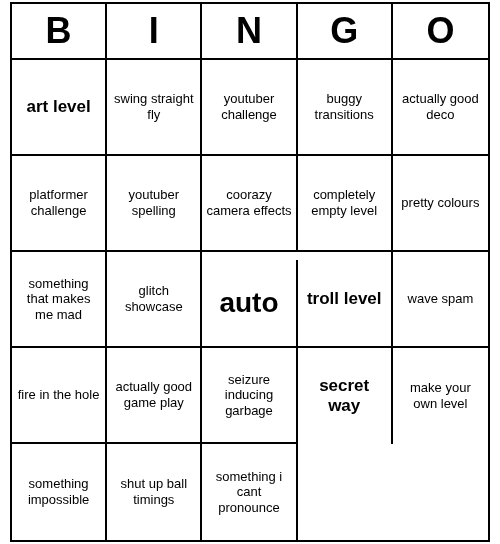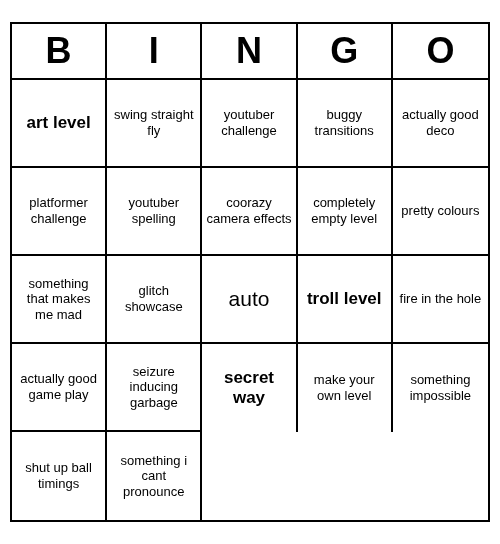--- a/index.html
+++ b/index.html
@@ -52,22 +52,23 @@
       border-right: none;
     }
     .bingo-cell:nth-last-child(-n+5) {
       border-bottom: none;
     }
     .bingo-cell.large-text {
       font-size: 17px;
       font-weight: bold;
     }
     .bingo-cell.xl-text {
-      font-size: 21px;
-      font-weight: normal;
+      font-size: 28px;
+      font-weight: bold;
+      margin-top: 8px;
     }
   </style>
 </head>
 <body>
 
 <div class="bingo-card">
   <div class="bingo-header">
   <div class="bingo-header-cell">B</div>
       <div class="bingo-header-cell">I</div>
       <div class="bingo-header-cell">N</div>
@@ -82,20 +83,21 @@
       <div class="bingo-cell">actually good deco</div>
       <div class="bingo-cell">platformer challenge</div>
       <div class="bingo-cell">youtuber spelling</div>
       <div class="bingo-cell">coorazy camera effects</div>
       <div class="bingo-cell">completely empty level</div>
       <div class="bingo-cell">pretty colours</div>
       <div class="bingo-cell">something that makes me mad</div>
       <div class="bingo-cell">glitch showcase</div>
       <div class="bingo-cell xl-text">auto</div>
       <div class="bingo-cell large-text">troll level</div>
+      <div class="bingo-cell">wave spam</div>
       <div class="bingo-cell">fire in the hole</div>
       <div class="bingo-cell">actually good game play</div>
       <div class="bingo-cell">seizure inducing garbage</div>
       <div class="bingo-cell large-text">secret way</div>
       <div class="bingo-cell">make your own level</div>
       <div class="bingo-cell">something impossible</div>
       <div class="bingo-cell">shut up ball timings</div>
       <div class="bingo-cell">something i cant pronounce</div>
     </div>
 </div>

